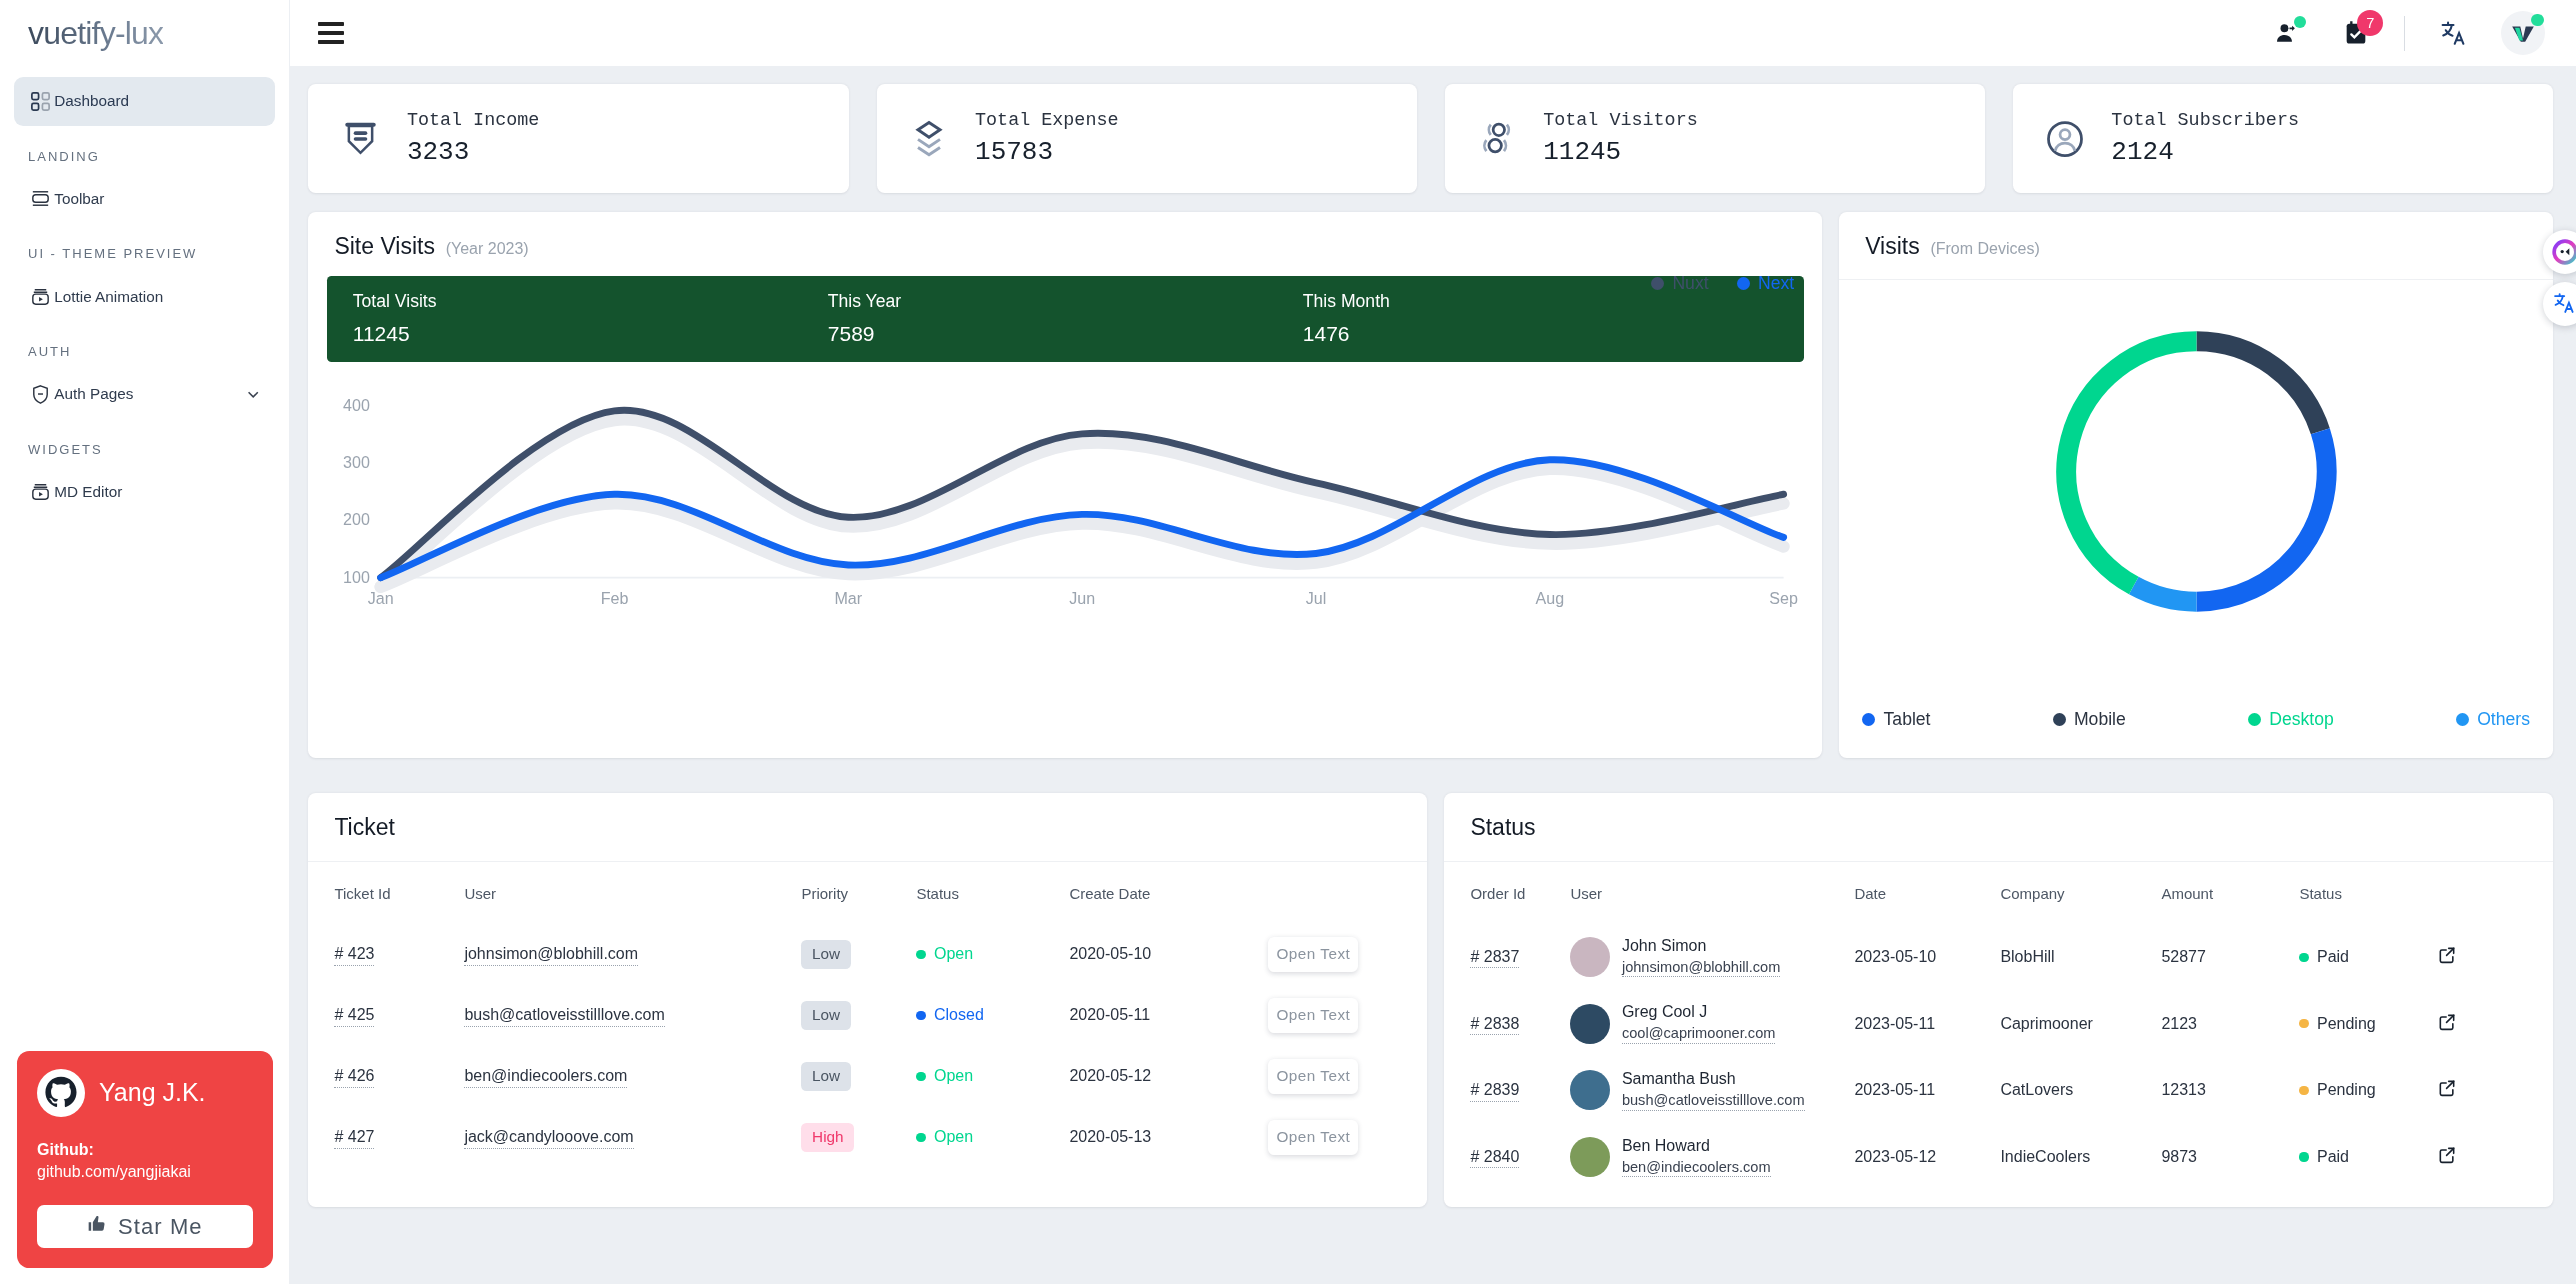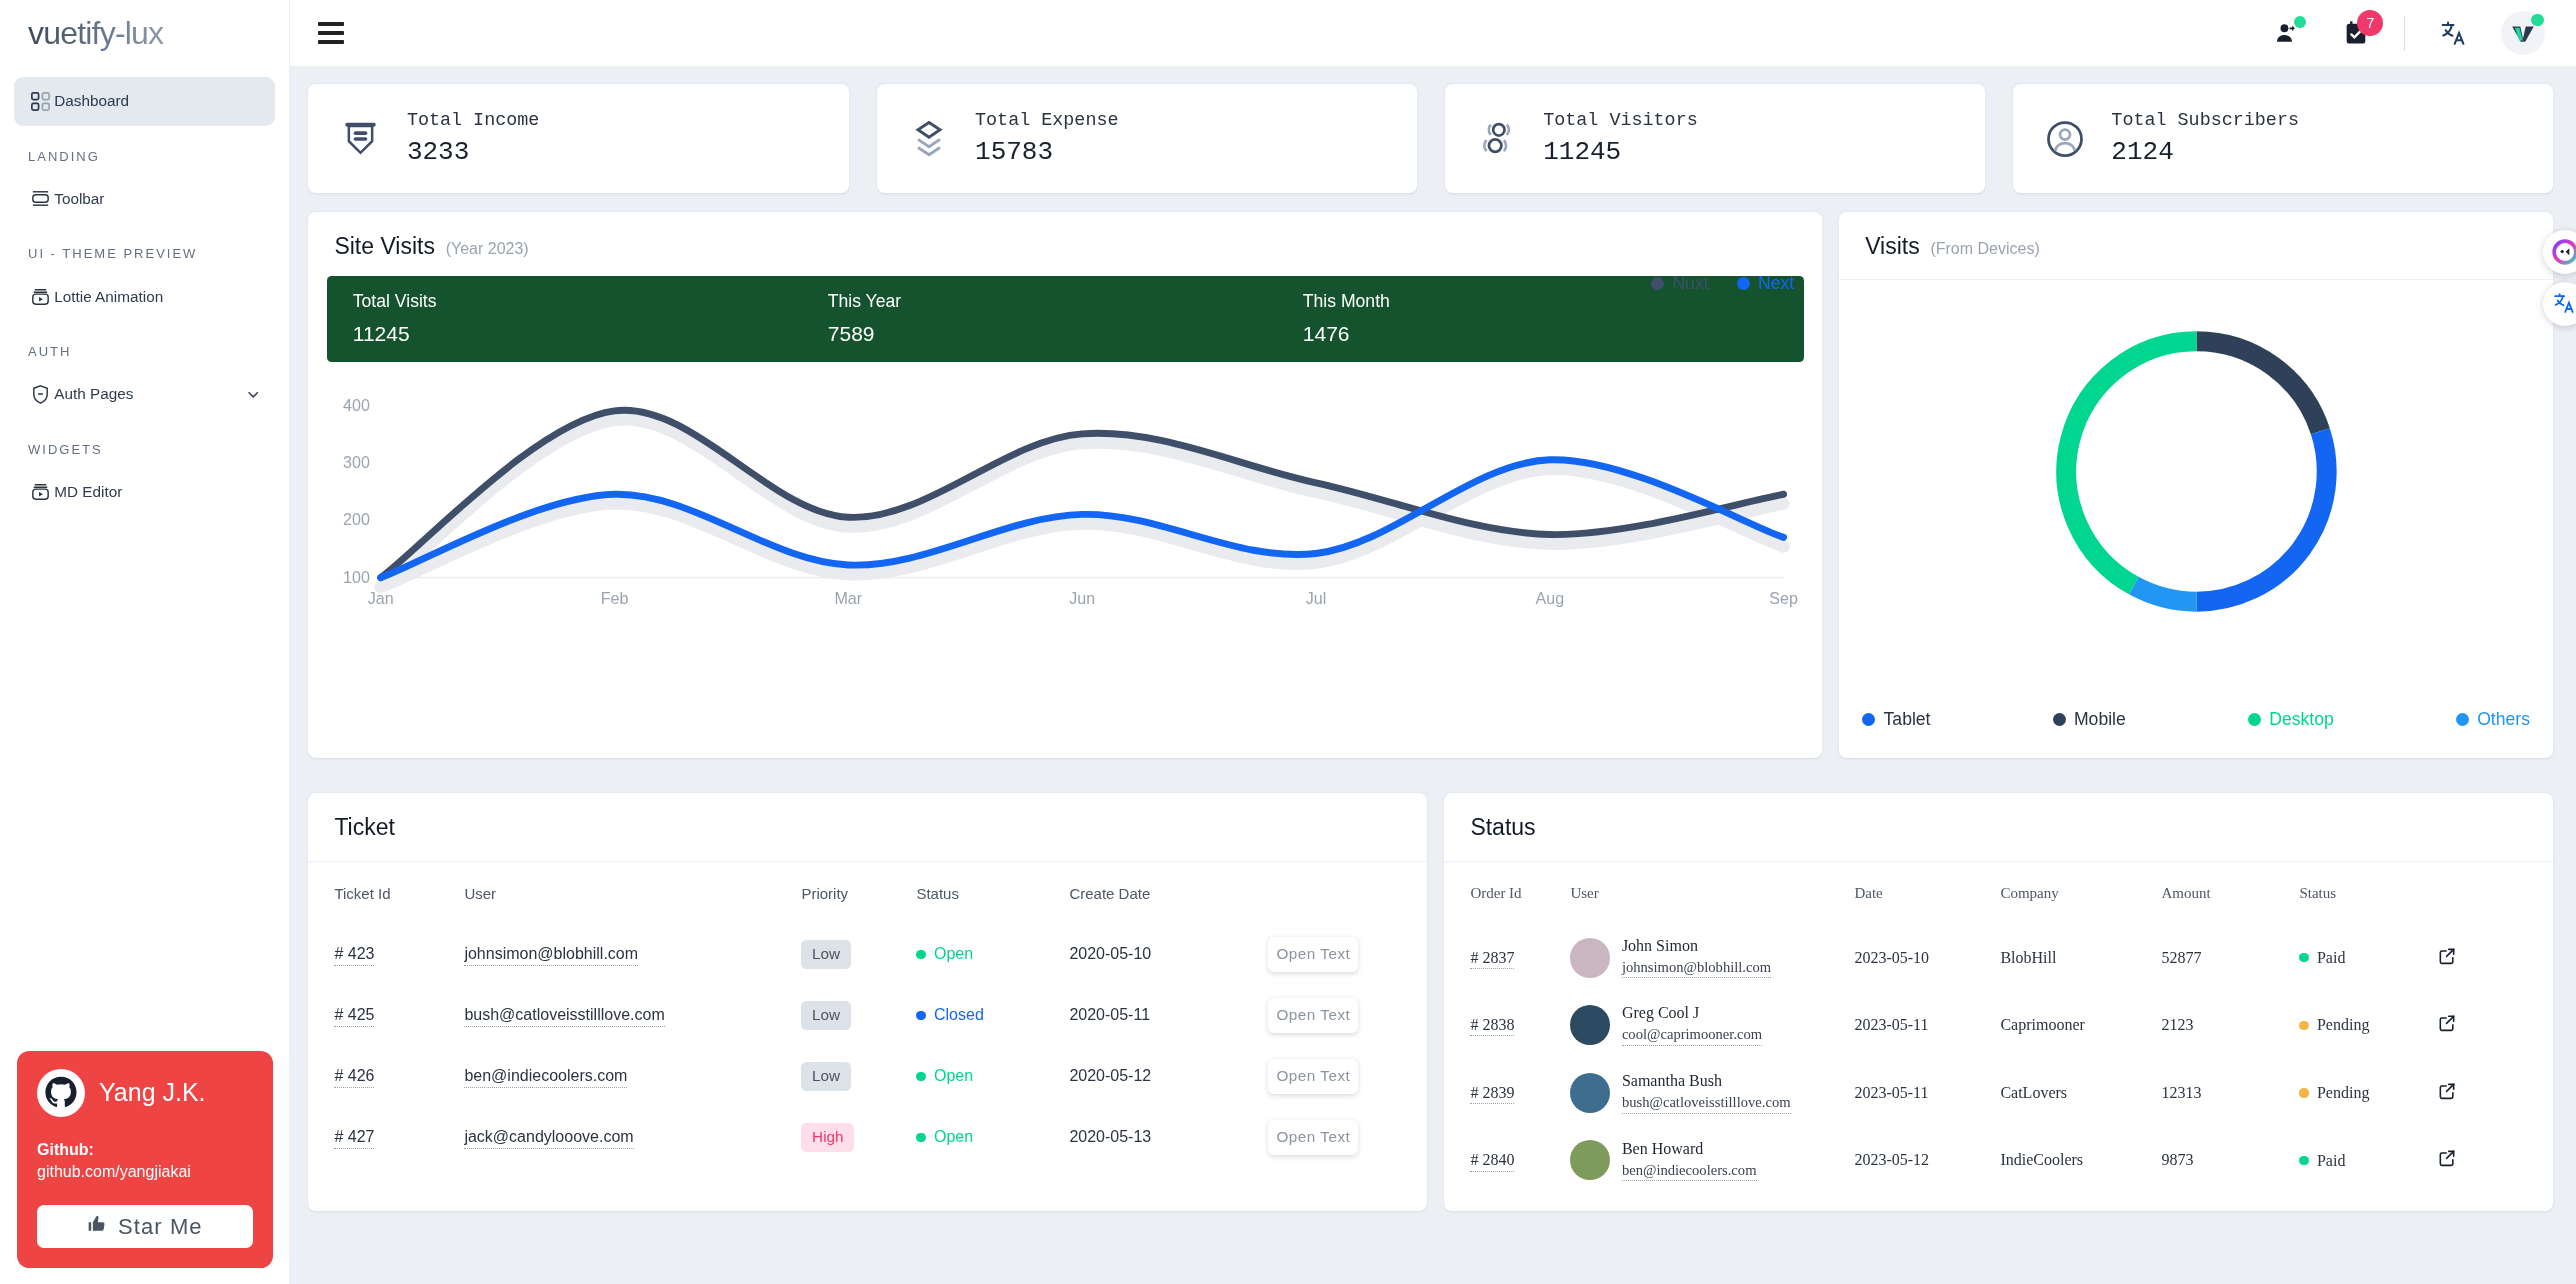--- a/index.html
+++ b/index.html
@@ -540,21 +540,21 @@
                   </tr>
                 </tbody>
             </table>
           </div>
         </div>
 
         <div class="panel users-panel">
           <div class="tbl-head-bar">
             <span class="panel-title">Status</span>
           </div>
-          <div style="padding:0 26px 17px 26px;font-family:Liberation Serif, serif;">
+          <div style="padding:0 26px 17px 26px;">
             <table>
               <thead>
                   <tr>
                 <th style="width:100px">Order Id</th>
                 <th style="width:284px">User</th>
                 <th style="width:146px">Date</th>
                 <th style="width:161px">Company</th>
                 <th style="width:138px">Amount</th>
                 <th style="width:138px">Status</th>
                 <th></th>

